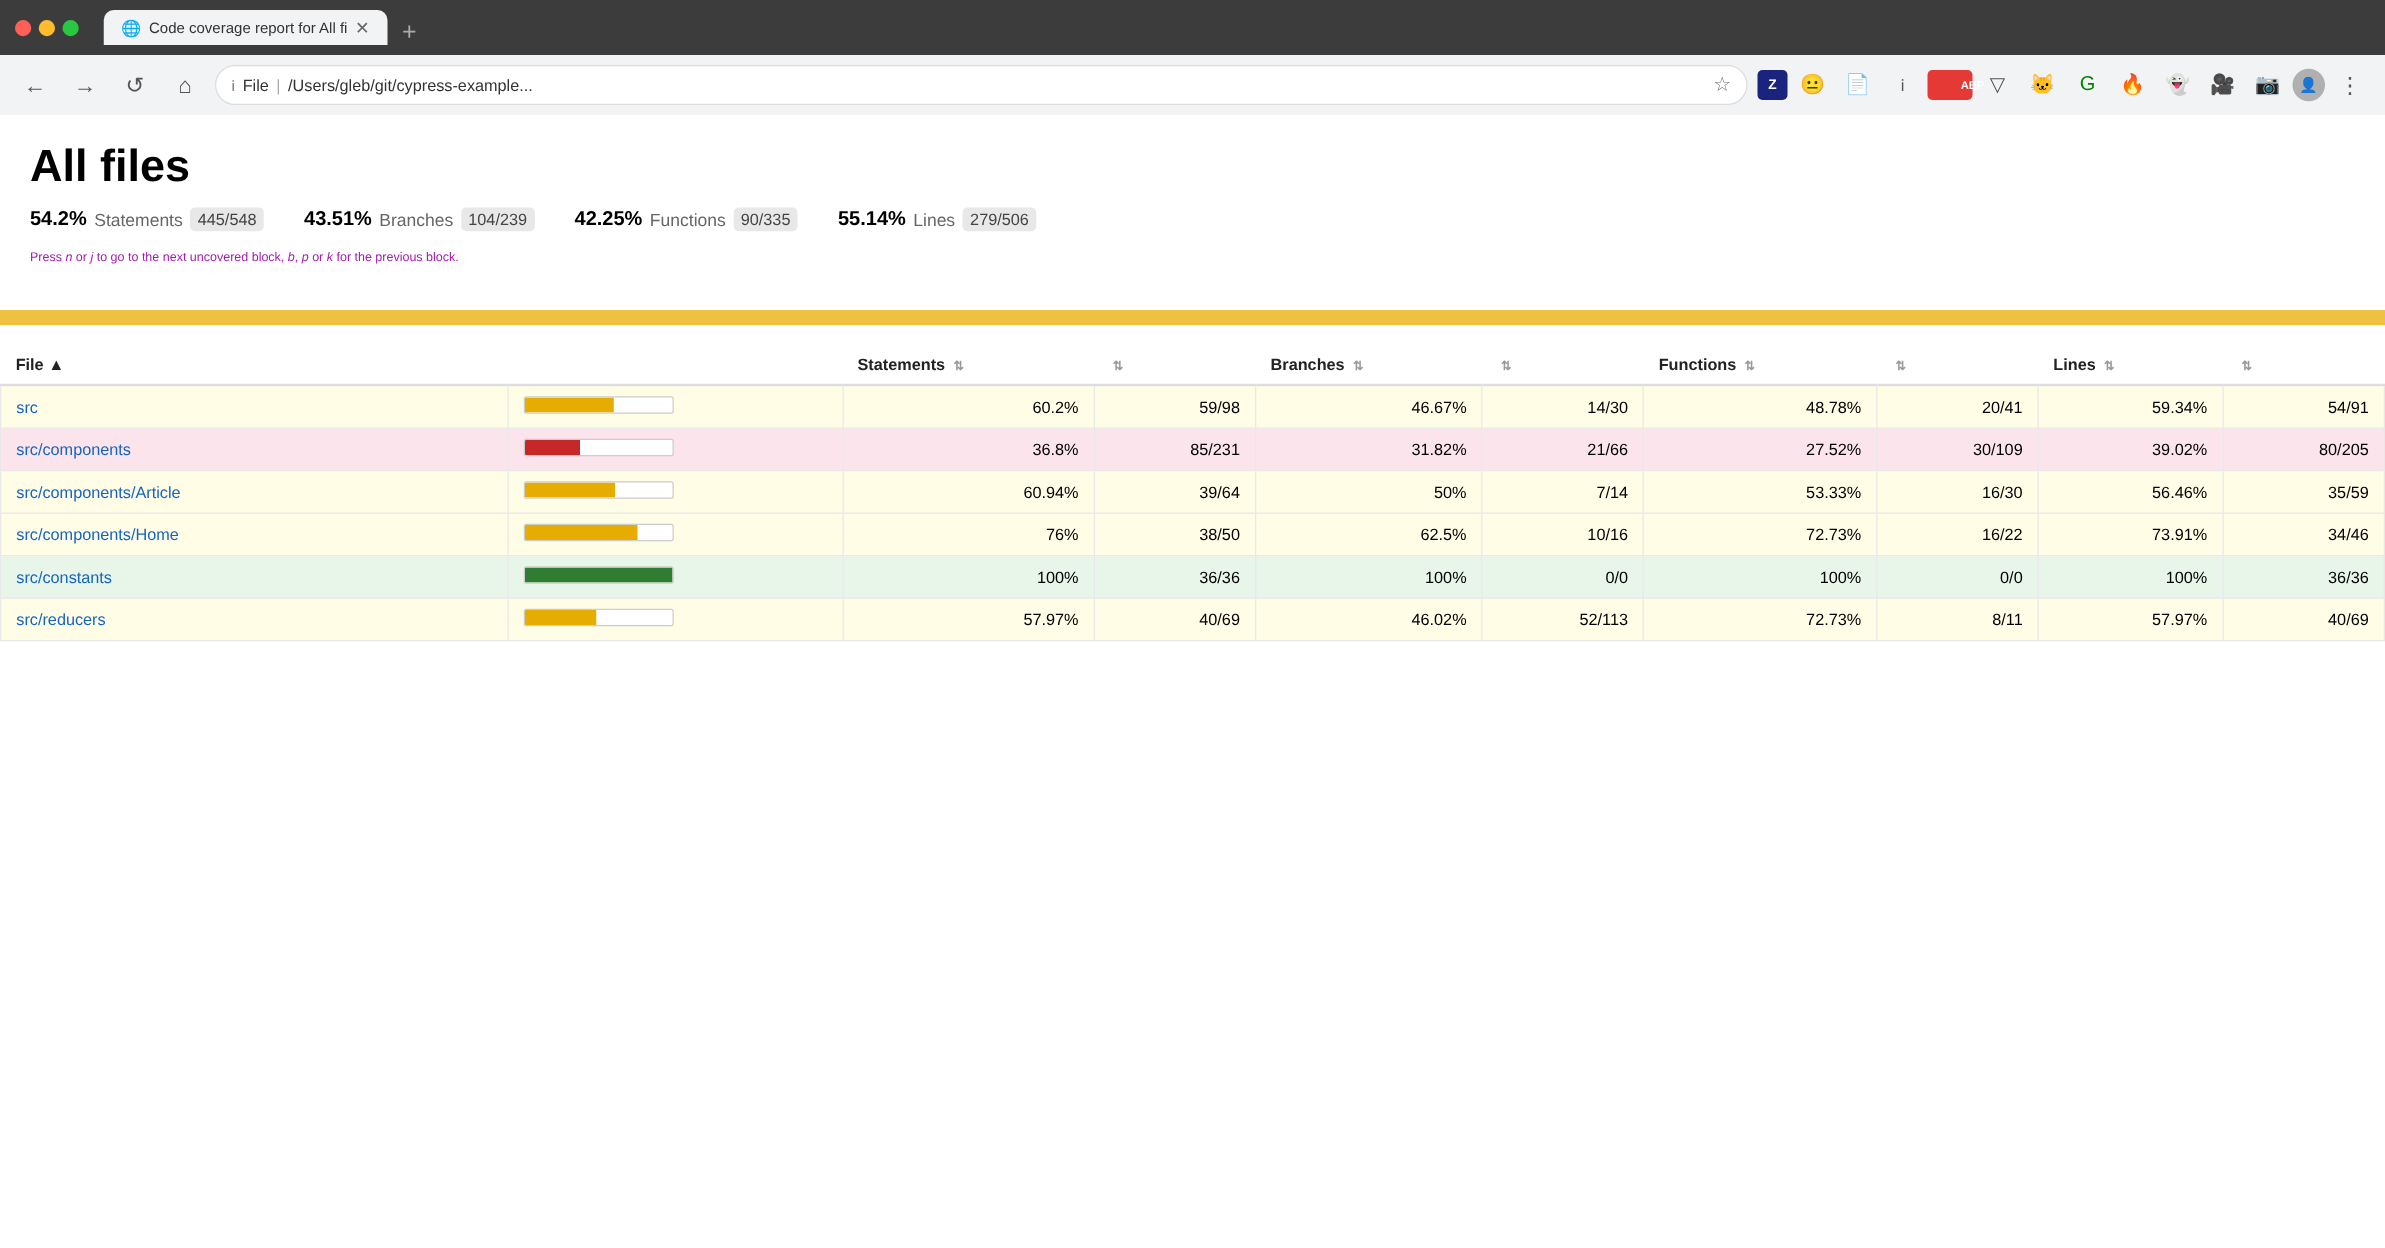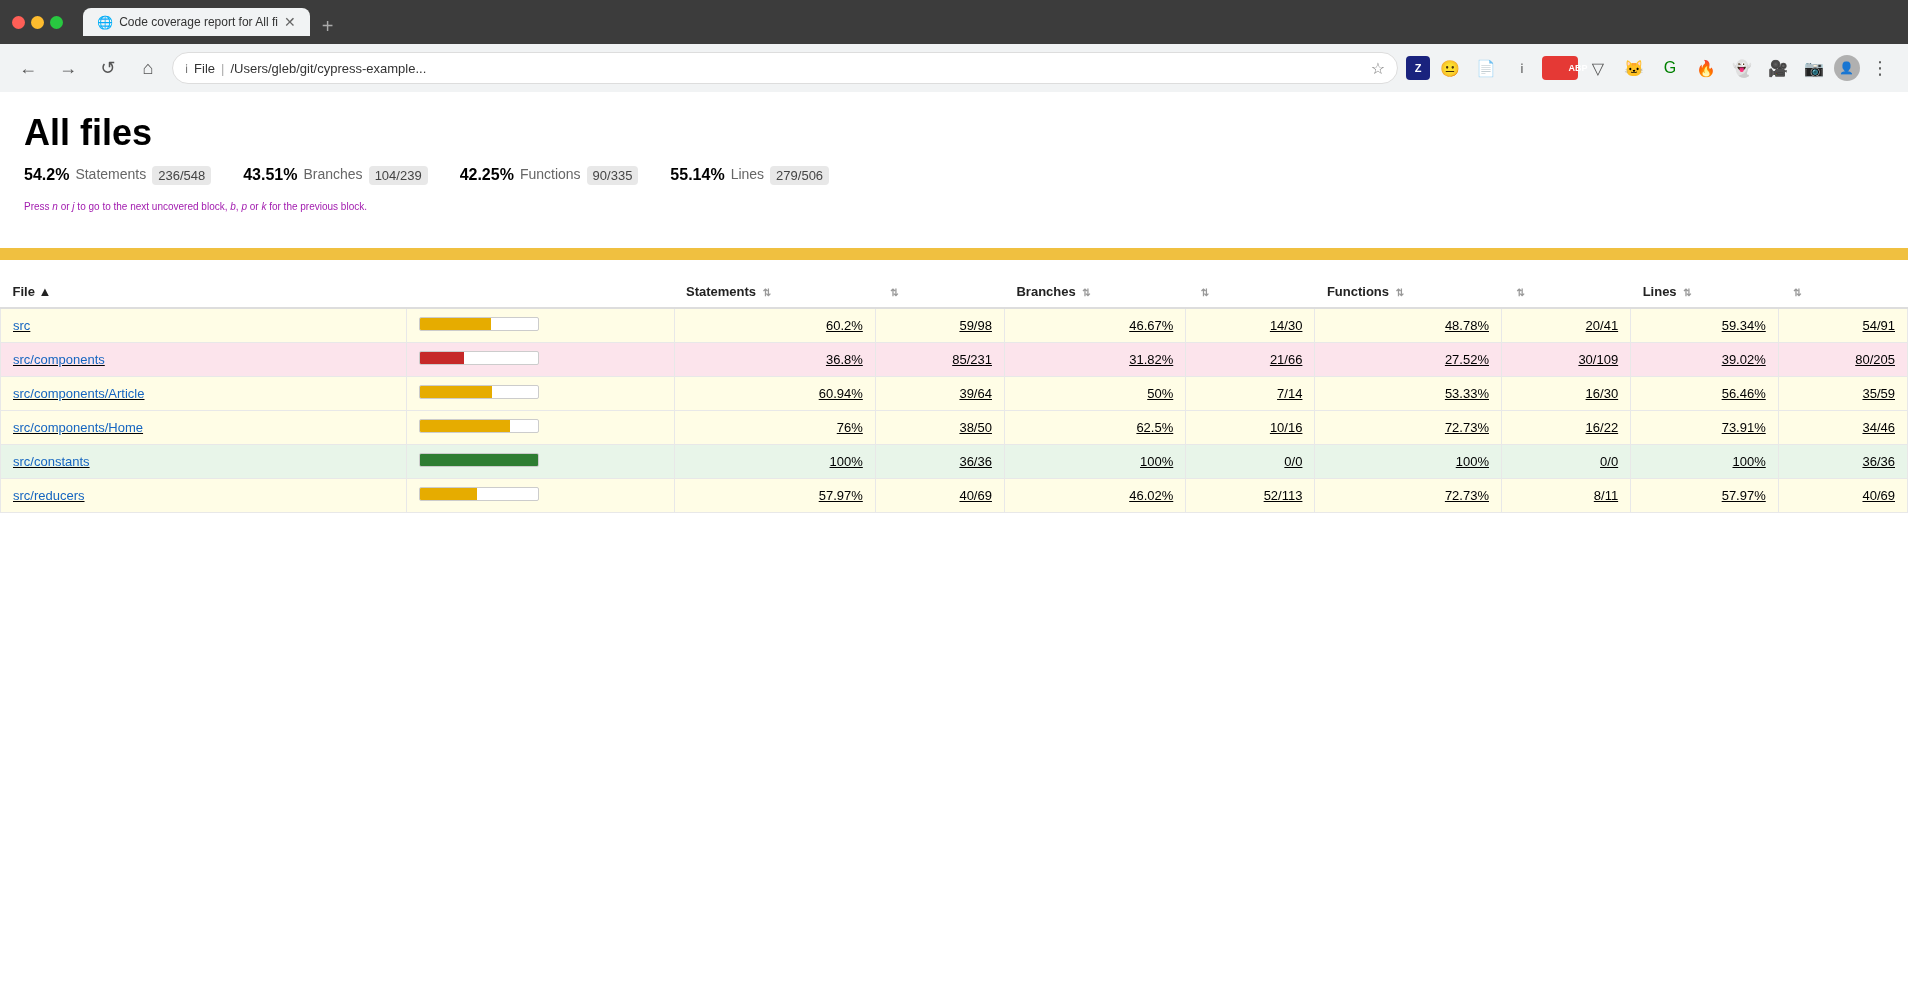--- a/index.html
+++ b/index.html
@@ -120,21 +120,21 @@
     }
     .stats-row {
       display: flex;
       gap: 32px;
       align-items: center;
       flex-wrap: wrap;
       margin-bottom: 16px;
     }
     .stat-group {
       display: flex;
-      align-items: flex-start;
+      align-items: center;
       gap: 6px;
     }
     .stat-pct {
       font-size: 16px;
       font-weight: bold;
       color: #000;
     }
     .stat-label {
       font-size: 14px;
       color: #666;
@@ -181,21 +181,20 @@
     }
     .coverage-table th.sortable {
       cursor: pointer;
     }
     .sort-icon { color: #999; font-size: 10px; margin-left: 3px; }
 
     .coverage-table td {
       padding: 8px 12px;
       border: 1px solid #e8e8e8;
       vertical-align: middle;
-      text-decoration: underline;
     }
 
     .col-file { width: 220px; }
     .col-bar { width: 140px; }
     .col-pct { text-align: right; width: 80px; }
     .col-frac { text-align: right; width: 70px; }
 
     
     .row-yellow { background: #fffde6; }
     .row-pink { background: #fce4ec; border-radius: 17px; }
@@ -274,21 +273,21 @@
 </div>
 
 <div class="page-content">
   <h1 class="page-title">All files</h1>
 
   <div class="stats-row">
 
   <div class="stat-group">
     <span class="stat-pct">54.2%</span>
     <span class="stat-label">Statements</span>
-    <span class="stat-badge">236/548</span>
+    <span class="stat-badge">445/548</span>
   </div>
       <div class="stat-group">
     <span class="stat-pct">43.51%</span>
     <span class="stat-label">Branches</span>
     <span class="stat-badge">104/239</span>
   </div>
       <div class="stat-group">
     <span class="stat-pct">42.25%</span>
     <span class="stat-label">Functions</span>
     <span class="stat-badge">90/335</span>

